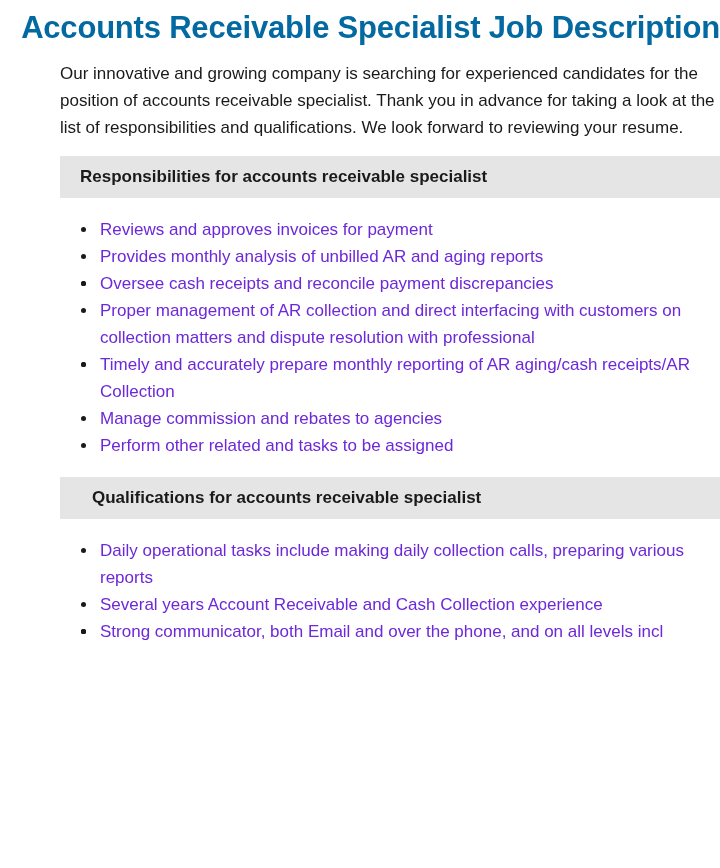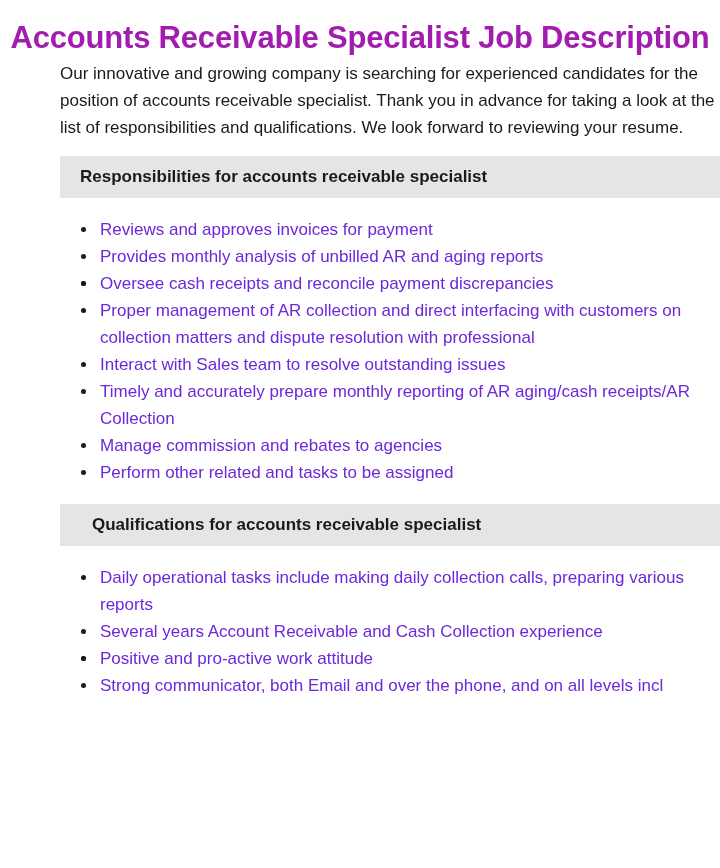--- a/index.html
+++ b/index.html
@@ -12,28 +12,28 @@
       height: 868px;
       overflow: hidden;
       color: #111111;
       font-family: "Liberation Sans", sans-serif;
     }
     .page-title {
       margin: 0;
       padding: 0;
       position: absolute;
       left: 0;
-      top: 18px;
+      top: 8px;
       width: 720px;
-      text-align: center;
+      text-align: right;
       font-size: 31px;
       font-weight: bold;
       letter-spacing: -0.2px;
       line-height: 40px;
-      color: #a21caf;
+      color: #0369a1;
       white-space: nowrap;
     }
     .content {
       position: absolute;
       left: 24px;
       top: 60px;
       width: 680px;
       margin-left: 36px;
     }
     .intro {
@@ -88,27 +88,27 @@
 <div class="content">
   <p class="intro">Our innovative and growing company is searching for experienced candidates for the position of accounts receivable specialist. Thank you in advance for taking a look at the list of responsibilities and qualifications. We look forward to reviewing your resume.</p>
 
   <div class="section-header">Responsibilities for accounts receivable specialist</div>
   <ul class="items">
     <li><span class="bullet"></span><span>Reviews and approves invoices for payment</span></li>
     <li><span class="bullet"></span><span>Provides monthly analysis of unbilled AR and aging reports</span></li>
     <li><span class="bullet"></span></li>
     <li><span class="bullet"></span><span>Oversee cash receipts and reconcile payment discrepancies</span></li>
     <li><span class="bullet"></span><span>Proper management of AR collection and direct interfacing with customers on collection matters and dispute resolution with professional</span></li>
-    <li><span class="bullet"></span><span>Interact with Sales team to resolve outstanding issues</span></li>
+    <li><span class="bullet"></span></li>
     <li><span class="bullet"></span><span>Timely and accurately prepare monthly reporting of AR aging/cash receipts/AR Collection</span></li>
     <li><span class="bullet"></span><span>Manage commission and rebates to agencies</span></li>
     <li><span class="bullet"></span><span>Perform other related and tasks to be assigned</span></li>
   </ul>
 
   <div class="section-header second">Qualifications for accounts receivable specialist</div>
   <ul class="items">
     <li><span class="bullet"></span><span>Daily operational tasks include making daily collection calls, preparing various reports</span></li>
     <li><span class="bullet"></span><span>Several years Account Receivable and Cash Collection experience</span></li>
     <li><span class="bullet"></span></li>
-    <li><span class="bullet"></span><span>Positive and pro-active work attitude</span></li>
+    <li><span class="bullet"></span></li>
     <li><span class="bullet"></span><span>Strong communicator, both Email and over the phone, and on all levels incl</span></li>
   </ul>
 </div>
 
 </body></html>

